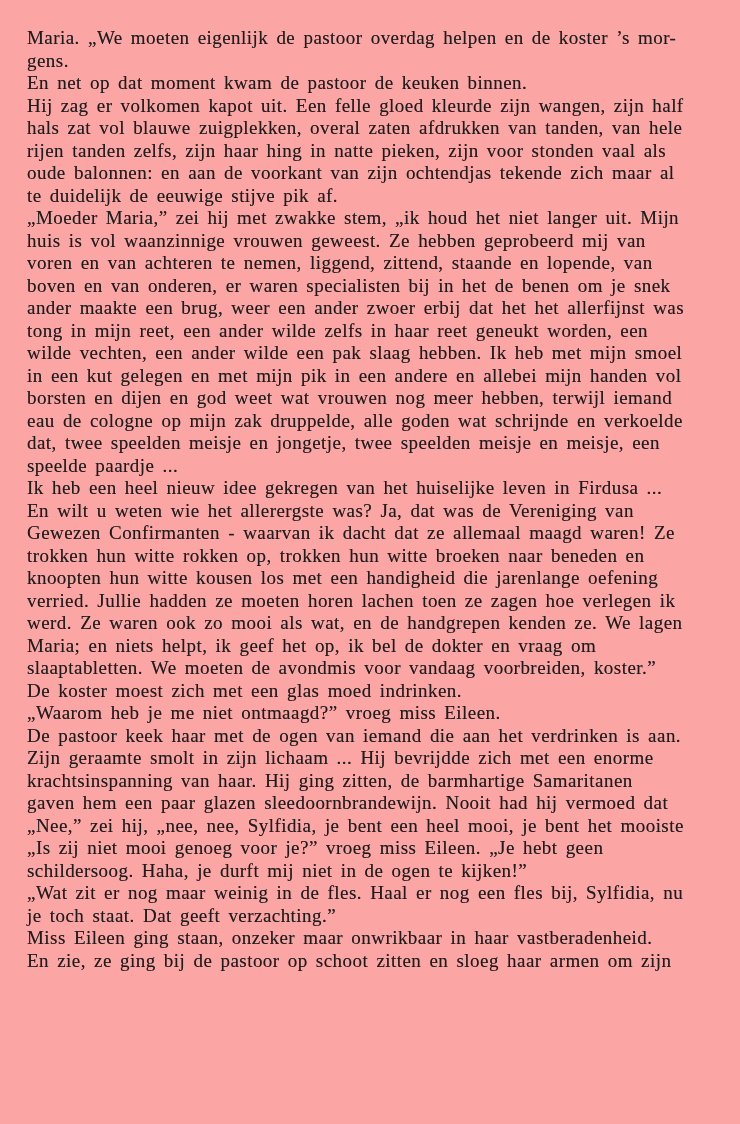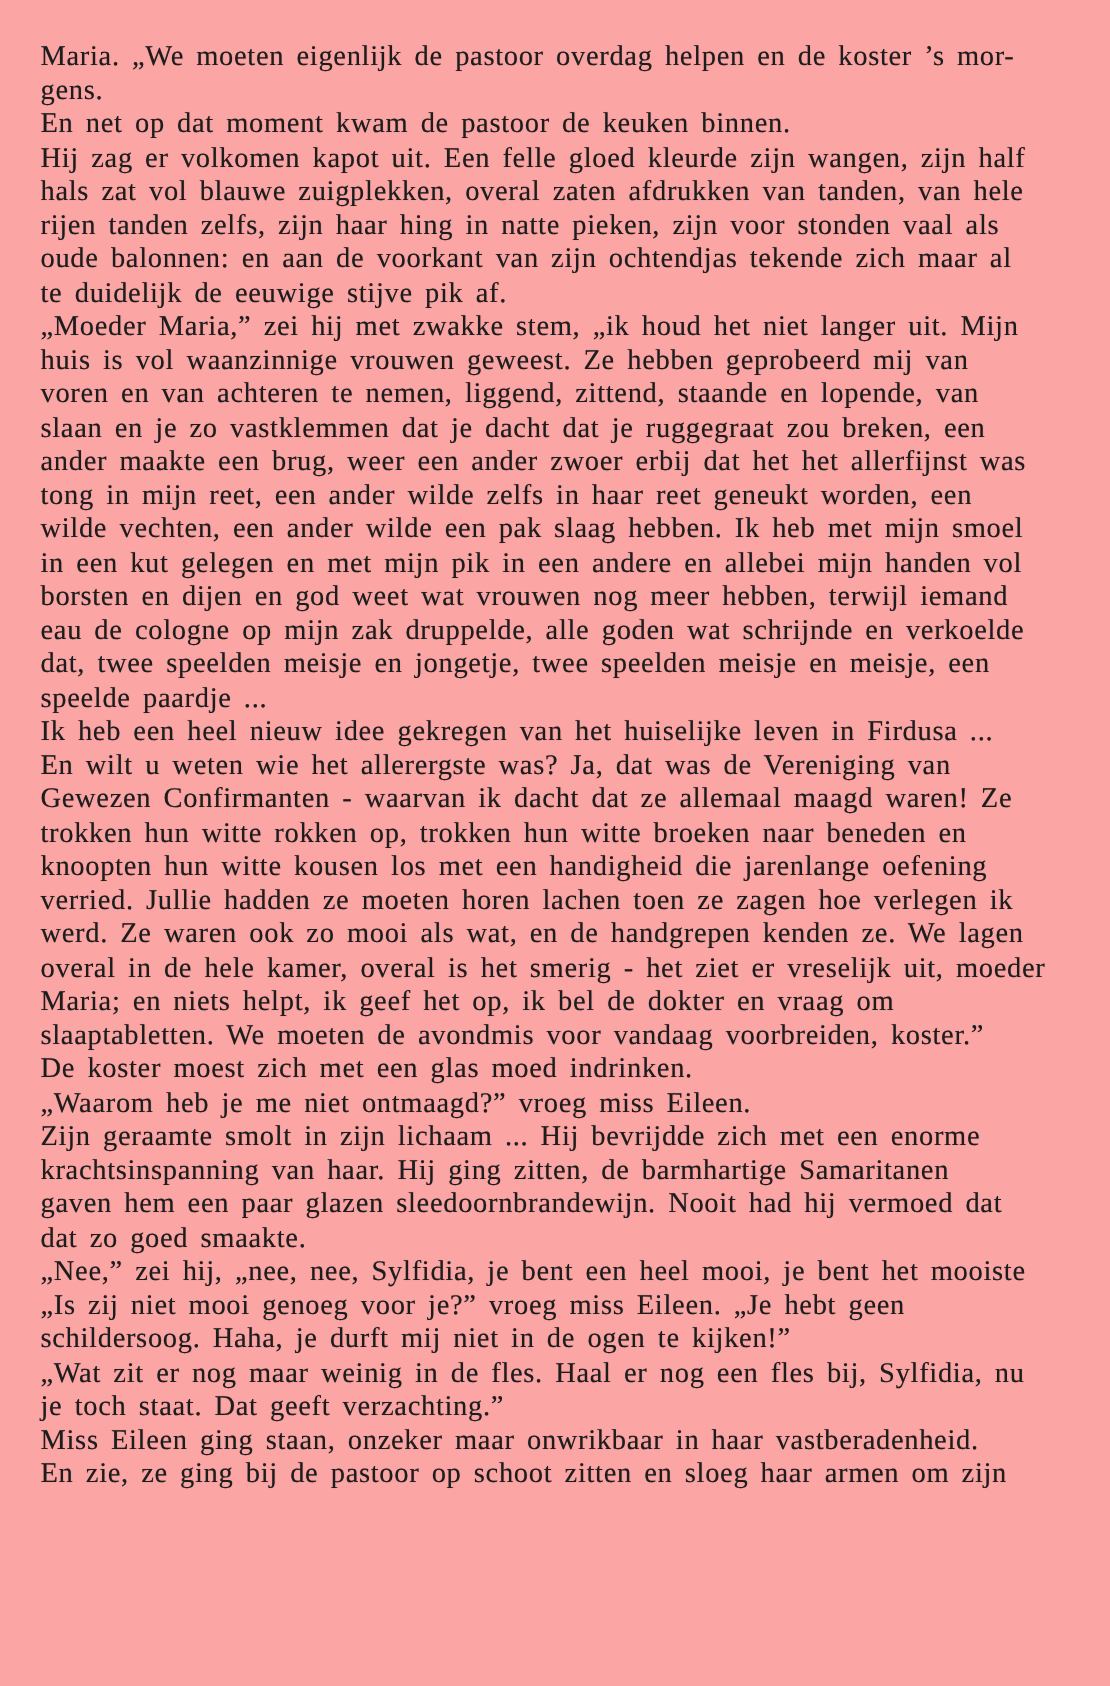--- a/index.html
+++ b/index.html
@@ -41,45 +41,44 @@
       <div class="text-line">gens.</div>
       <div class="text-line">En net op dat moment kwam de pastoor de keuken binnen.</div>
       <div class="text-line">Hij zag er volkomen kapot uit. Een felle gloed kleurde zijn wangen, zijn half</div>
       <div class="text-line">hals zat vol blauwe zuigplekken, overal zaten afdrukken van tanden, van hele</div>
       <div class="text-line">rijen tanden zelfs, zijn haar hing in natte pieken, zijn voor stonden vaal als</div>
       <div class="text-line">oude balonnen: en aan de voorkant van zijn ochtendjas tekende zich maar al</div>
       <div class="text-line">te duidelijk de eeuwige stijve pik af.</div>
       <div class="text-line">„Moeder Maria,” zei hij met zwakke stem, „ik houd het niet langer uit. Mijn</div>
       <div class="text-line">huis is vol waanzinnige vrouwen geweest. Ze hebben geprobeerd mij van</div>
       <div class="text-line">voren en van achteren te nemen, liggend, zittend, staande en lopende, van</div>
-      <div class="text-line">slaan en je zo vastklemmen dat je dacht dat je ruggegraat zou breken, een</div>
+      <div class="text-line">boven en van onderen, er waren specialisten bij in het de benen om je snek</div>
       <div class="text-line">ander maakte een brug, weer een ander zwoer erbij dat het het allerfijnst was</div>
       <div class="text-line">tong in mijn reet, een ander wilde zelfs in haar reet geneukt worden, een</div>
       <div class="text-line">wilde vechten, een ander wilde een pak slaag hebben. Ik heb met mijn smoel</div>
       <div class="text-line">in een kut gelegen en met mijn pik in een andere en allebei mijn handen vol</div>
       <div class="text-line">borsten en dijen en god weet wat vrouwen nog meer hebben, terwijl iemand</div>
       <div class="text-line">eau de cologne op mijn zak druppelde, alle goden wat schrijnde en verkoelde</div>
       <div class="text-line">dat, twee speelden meisje en jongetje, twee speelden meisje en meisje, een</div>
       <div class="text-line">speelde paardje ...</div>
       <div class="text-line">Ik heb een heel nieuw idee gekregen van het huiselijke leven in Firdusa ...</div>
       <div class="text-line">En wilt u weten wie het allerergste was? Ja, dat was de Vereniging van</div>
       <div class="text-line">Gewezen Confirmanten - waarvan ik dacht dat ze allemaal maagd waren! Ze</div>
       <div class="text-line">trokken hun witte rokken op, trokken hun witte broeken naar beneden en</div>
       <div class="text-line">knoopten hun witte kousen los met een handigheid die jarenlange oefening</div>
       <div class="text-line">verried. Jullie hadden ze moeten horen lachen toen ze zagen hoe verlegen ik</div>
       <div class="text-line">werd. Ze waren ook zo mooi als wat, en de handgrepen kenden ze. We lagen</div>
-      <div class="text-line">overal in de hele kamer, overal is het smerig - het ziet er vreselijk uit, moeder</div>
       <div class="text-line">Maria; en niets helpt, ik geef het op, ik bel de dokter en vraag om</div>
       <div class="text-line">slaaptabletten. We moeten de avondmis voor vandaag voorbreiden, koster.”</div>
       <div class="text-line">De koster moest zich met een glas moed indrinken.</div>
       <div class="text-line">„Waarom heb je me niet ontmaagd?” vroeg miss Eileen.</div>
+      <div class="text-line">De pastoor keek haar met de ogen van iemand die aan het verdrinken is aan.</div>
       <div class="text-line">Zijn geraamte smolt in zijn lichaam ... Hij bevrijdde zich met een enorme</div>
       <div class="text-line">krachtsinspanning van haar. Hij ging zitten, de barmhartige Samaritanen</div>
       <div class="text-line">gaven hem een paar glazen sleedoornbrandewijn. Nooit had hij vermoed dat</div>
-      <div class="text-line">dat zo goed smaakte.</div>
       <div class="text-line">„Nee,” zei hij, „nee, nee, Sylfidia, je bent een heel mooi, je bent het mooiste</div>
       <div class="text-line">„Is zij niet mooi genoeg voor je?” vroeg miss Eileen. „Je hebt geen</div>
       <div class="text-line">schildersoog. Haha, je durft mij niet in de ogen te kijken!”</div>
       <div class="text-line">„Wat zit er nog maar weinig in de fles. Haal er nog een fles bij, Sylfidia, nu</div>
       <div class="text-line">je toch staat. Dat geeft verzachting.”</div>
       <div class="text-line">Miss Eileen ging staan, onzeker maar onwrikbaar in haar vastberadenheid.</div>
       <div class="text-line">En zie, ze ging bij de pastoor op schoot zitten en sloeg haar armen om zijn</div>
     </div>
 </div>
 

